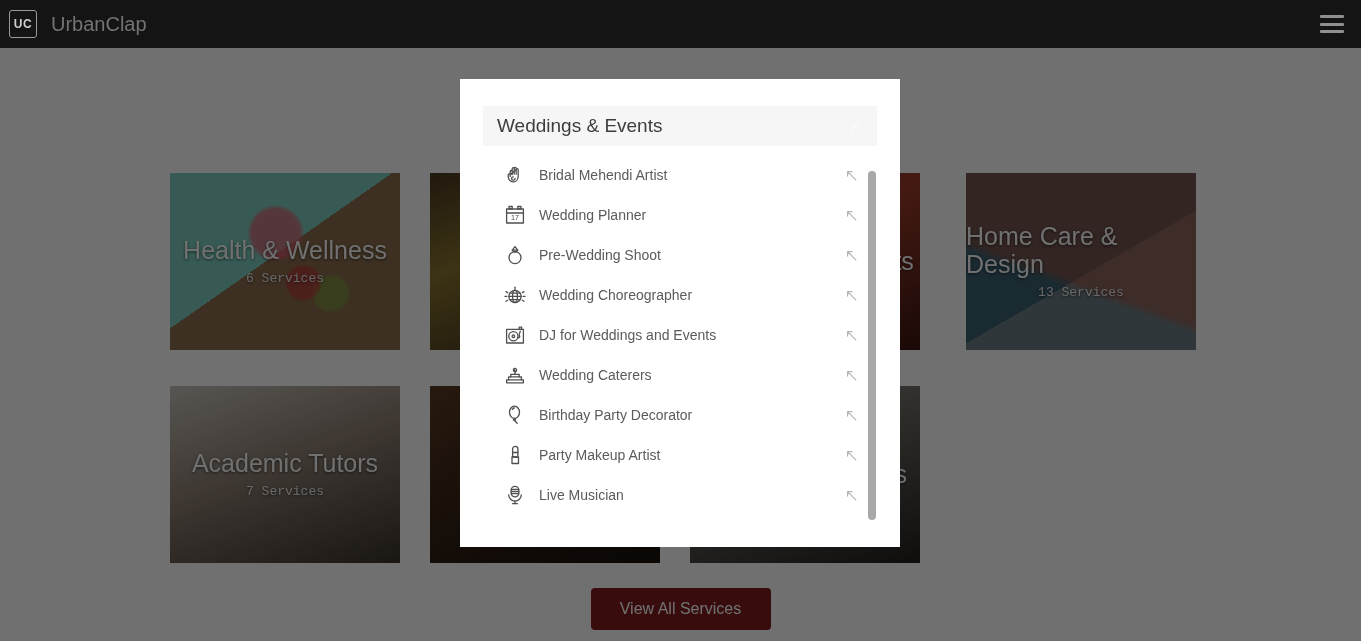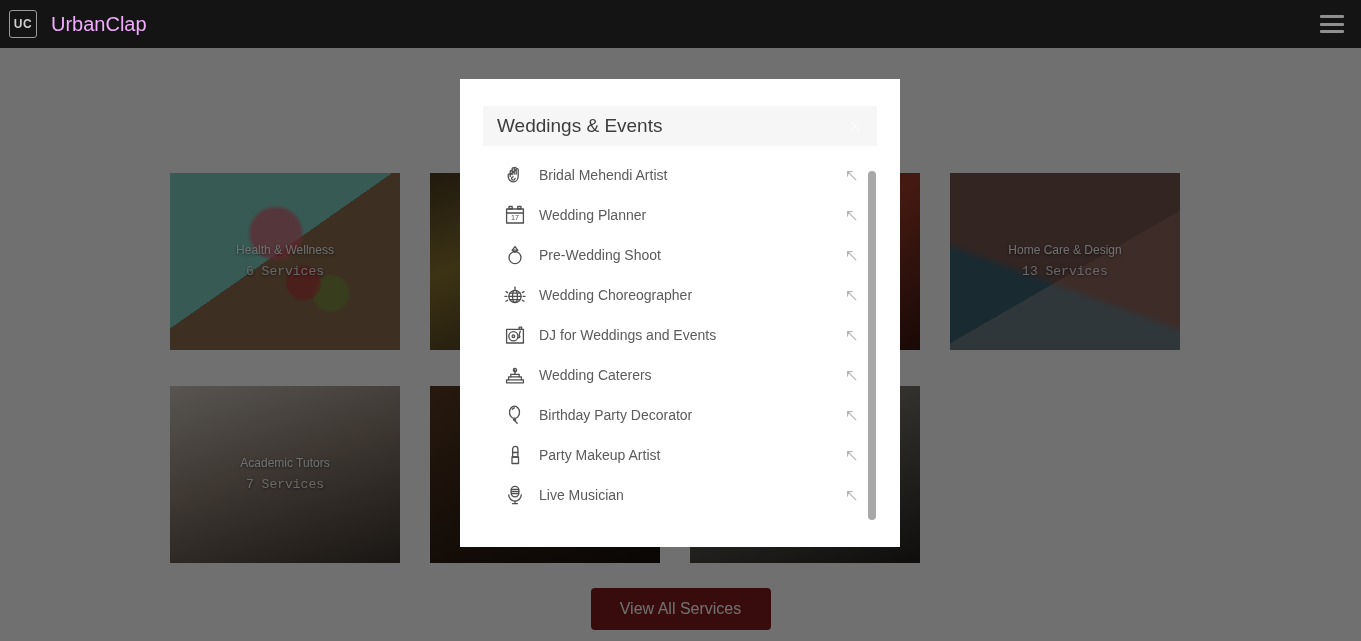--- a/index.html
+++ b/index.html
@@ -22,21 +22,21 @@
   .logo-box {
     width: 28px; height: 28px;
     border: 1px solid #9a9a9a;
     border-radius: 3px;
     display: flex; align-items: center; justify-content: center;
     color: #cfcfcf; font-size: 12px; font-weight: bold;
     letter-spacing: .5px;
   }
   .brand-name {
     margin-left: 14px;
-    color: #f0abfc;
+    color: #737373;
     font-size: 20px;
     font-weight: 400;
   }
   .hamburger {
     margin-left: auto; margin-right: 17px;
     width: 24px; height: 18px;
     display: flex; flex-direction: column; justify-content: space-between;
     cursor: pointer;
   }
   .hamburger span { display: block; height: 3px; background: #8f8f8f; border-radius: 1px; }
@@ -53,21 +53,21 @@
   }
   .card {
     position: absolute;
     width: 230px; height: 177px;
     background-size: cover; background-position: center;
     display: flex; flex-direction: column;
     align-items: center; justify-content: center;
     overflow: hidden;
   }
   .card-title {
-    color: #ffffff; font-size: 12px; font-weight: 400;
+    color: #ffffff; font-size: 25px; font-weight: 400;
     text-shadow: 0 1px 3px rgba(0,0,0,.6);
     line-height: 1.1;
   }
   .card-sub {
     color: #ececec; font-size: 13px; margin-top: 7px;
     text-shadow: 0 1px 3px rgba(0,0,0,.6);
     font-family: Liberation Mono, monospace;
   }
   
   .bg-health {
@@ -80,20 +80,21 @@
   .bg-beauty {
     background: linear-gradient(160deg, #4a3a20 0%, #8a7430 40%, #2e2316 100%);
   }
   .bg-wedding {
     background: linear-gradient(150deg, #6d2a20 0%, #9c3c2a 45%, #3a1510 100%);
   }
   .bg-home {
     background:
       linear-gradient(200deg, rgba(180,70,40,.45) 58% , transparent 62%),
       linear-gradient(150deg, #3c6070 0 55%, #6e7d85 55% 100%);
+    margin-left: 16px;
   }
   .bg-tutors {
     background: linear-gradient(160deg, #c8c2bb 0%, #8e7f74 45%, #3b332c 100%);
   }
   .bg-repairs {
     background: linear-gradient(150deg, #5a3a22 0%, #2c1c12 60%, #16100b 100%);
   }
   .bg-business {
     background: linear-gradient(160deg, #9a9792 0%, #6b6660 40%, #23201c 100%);
   }

